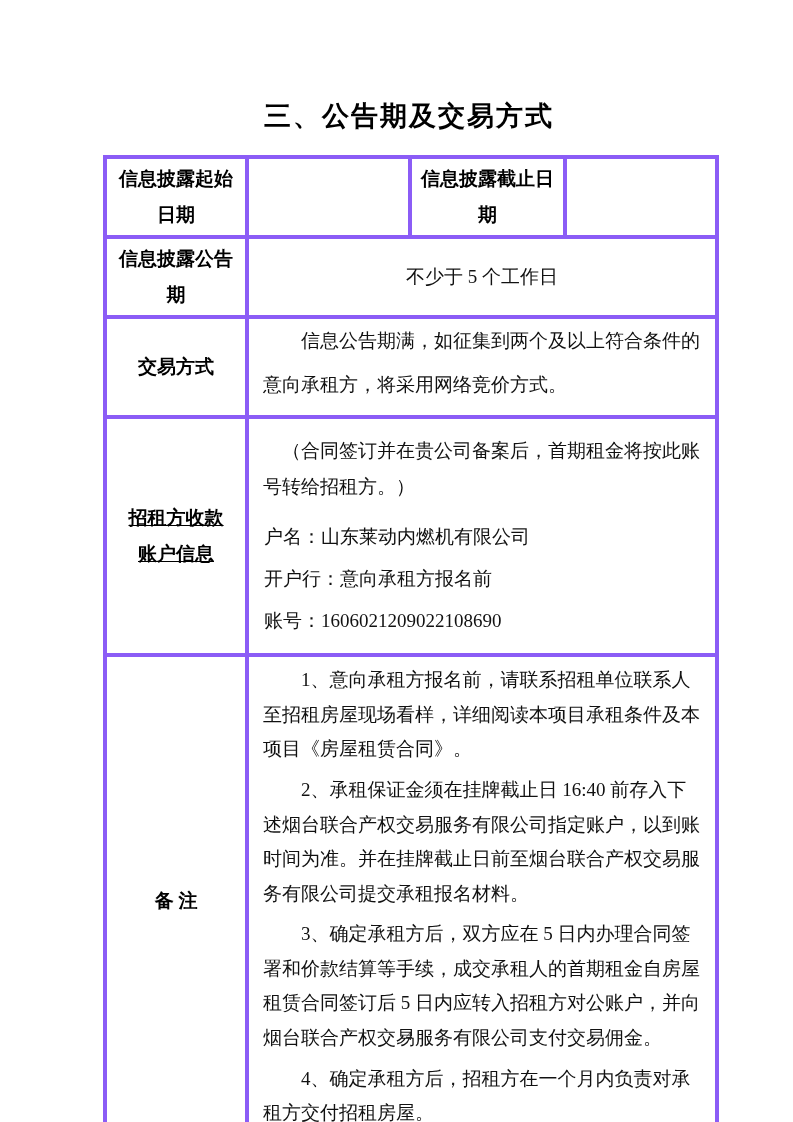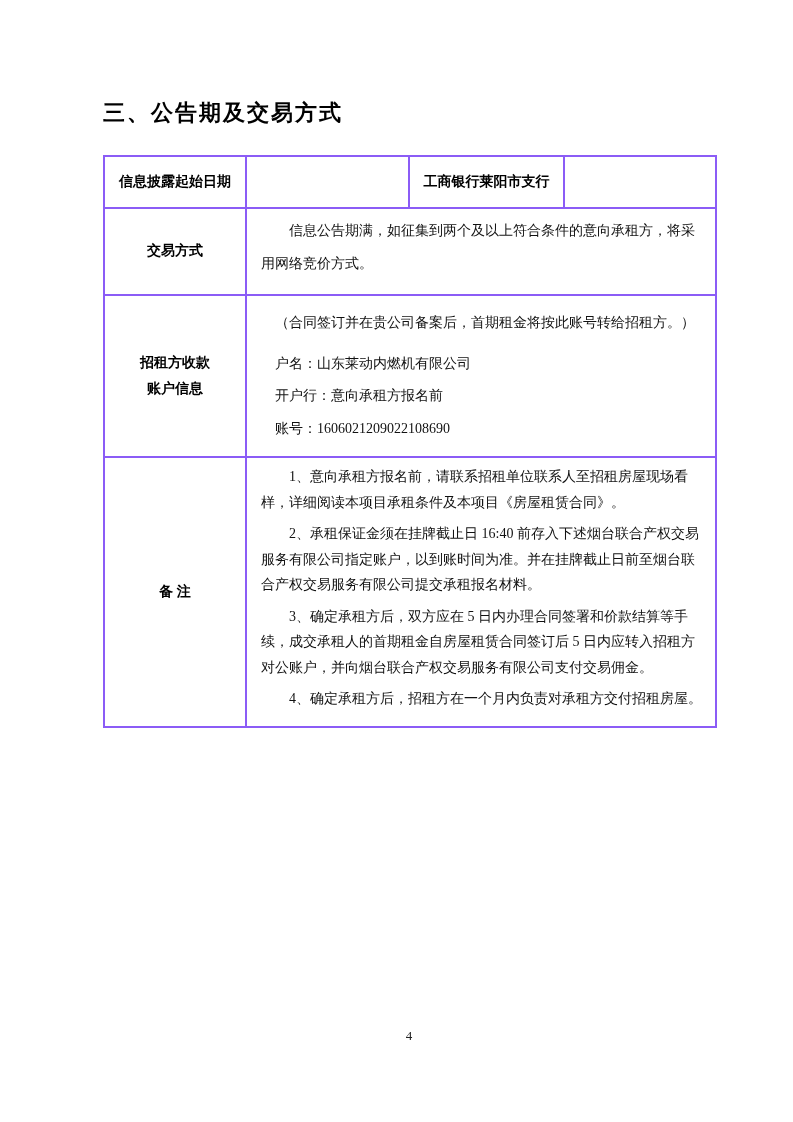--- a/index.html
+++ b/index.html
@@ -9,38 +9,39 @@
     height: 1122px;
     position: relative;
     font-family: "Liberation Serif", "DejaVu Serif", serif;
     color: #111111;
   }
   .page-title {
     position: absolute;
     top: 98px;
     left: 103px;
     width: 612px;
-    font-size: 22px;
+    text-align: center;
+    font-size: 27px;
     font-weight: bold;
     letter-spacing: 2px;
     color: #000000;
   }
   table.main-table {
     position: absolute;
     top: 155px;
     left: 103px;
     width: 612px;
     border-collapse: collapse;
     table-layout: fixed;
     border: 2px solid #1a1a1a;
   }
   table.main-table td {
-    border: 2px solid #8b5cf6;
+    border: 4px solid #8b5cf6;
     vertical-align: middle;
-    font-size: 14px;
+    font-size: 19px;
   }
   col.c1 { width: 142px; }
   col.c2 { width: 163px; }
   col.c3 { width: 155px; }
   col.c4 { width: 152px; }
 
   td.label-cell {
     text-align: center;
     font-weight: bold;
     font-size: 15px;
@@ -72,23 +73,23 @@
     line-height: 2.3;
     text-indent: 2em;
   }
   .acct-note {
     line-height: 1.9;
     text-indent: 1em;
     margin: 14px 0;
   }
   .acct-line {
     line-height: 1.9;
-    margin: 6px 14px;
+    margin: 6px 1px;
   }
-  .label-line { line-height: 1.9; }
+  .label-line { line-height: 1.9; text-decoration: underline; }
   .page-number {
     position: absolute;
     top: 1028px;
     left: 103px;
     width: 612px;
     text-align: center;
     font-size: 13px;
     color: #222222;
   }
 </style>
@@ -101,24 +102,28 @@
   <colgroup>
     <col class="c1">
       <col class="c2">
       <col class="c3">
       <col class="c4">
   </colgroup>
   <tbody>
     <tr class="r1">
       <td class="label-cell">信息披露起始日期</td>
       <td class="value-center"></td>
-      <td class="label-cell">工商银行莱阳市支行</td>
+      <td class="label-cell">信息披露截止日期</td>
       <td class="value-center"></td>
     </tr>
 
+    <tr class="r2">
+      <td class="label-cell">信息披露公告期</td>
+      <td class="value-center" colspan="3">不少于 5 个工作日</td>
+    </tr>
 
 
     <tr class="r4">
       <td class="label-cell">交易方式</td>
       <td class="value-text" colspan="3">
         <div class="indent-para">信息公告期满，如征集到两个及以上符合条件的意向承租方，将采用网络竞价方式。</div>
       </td>
     </tr>
 
     <tr class="r5">

